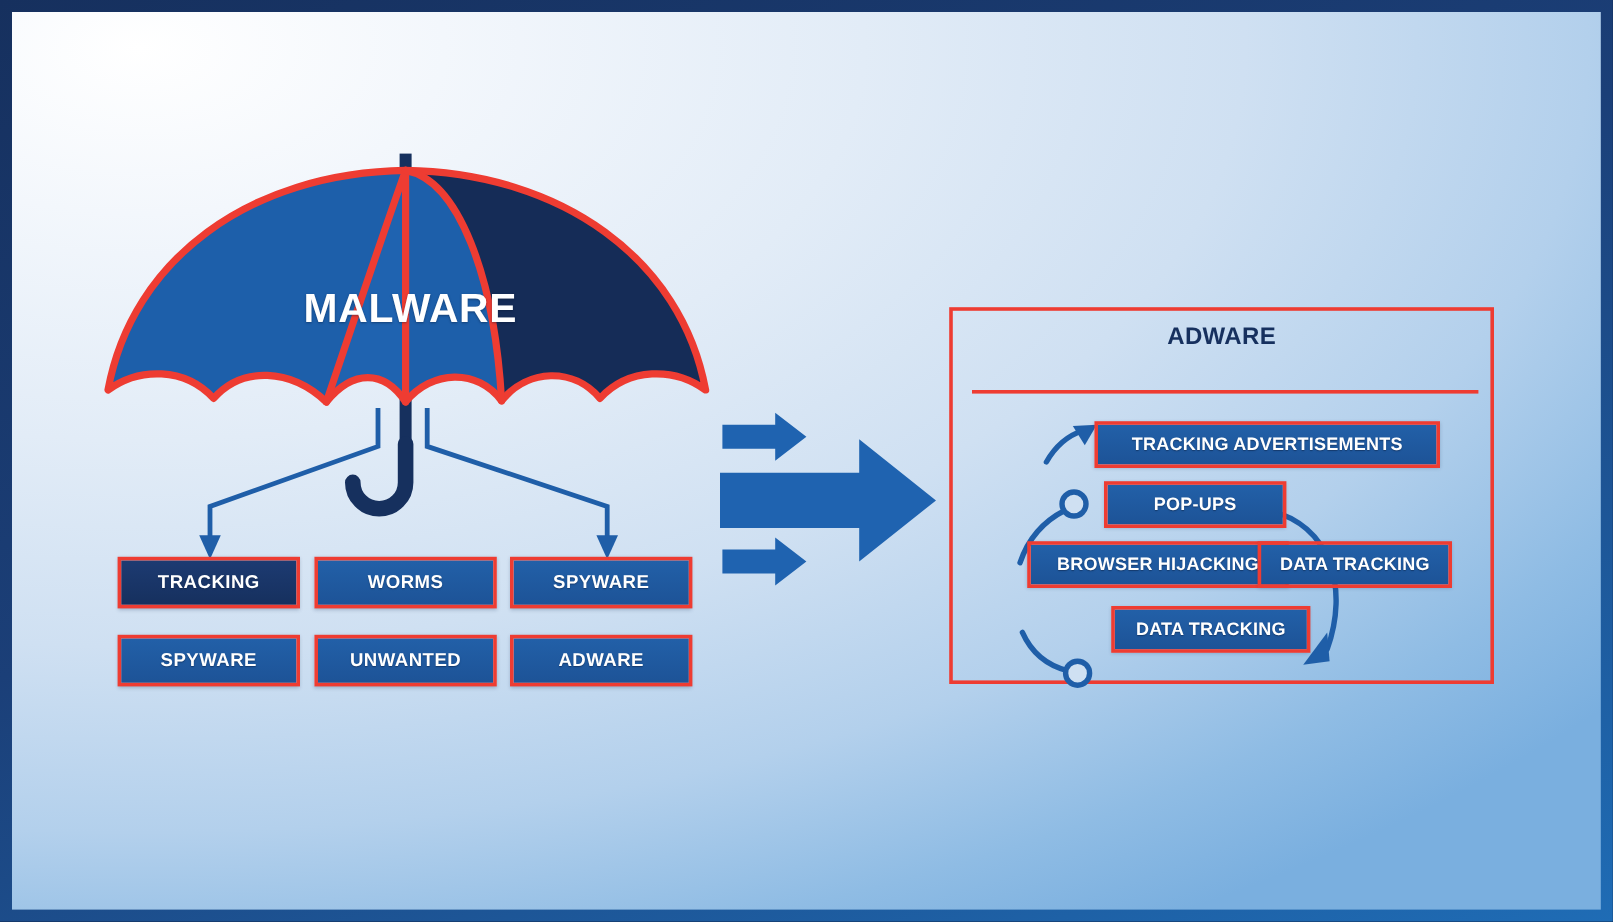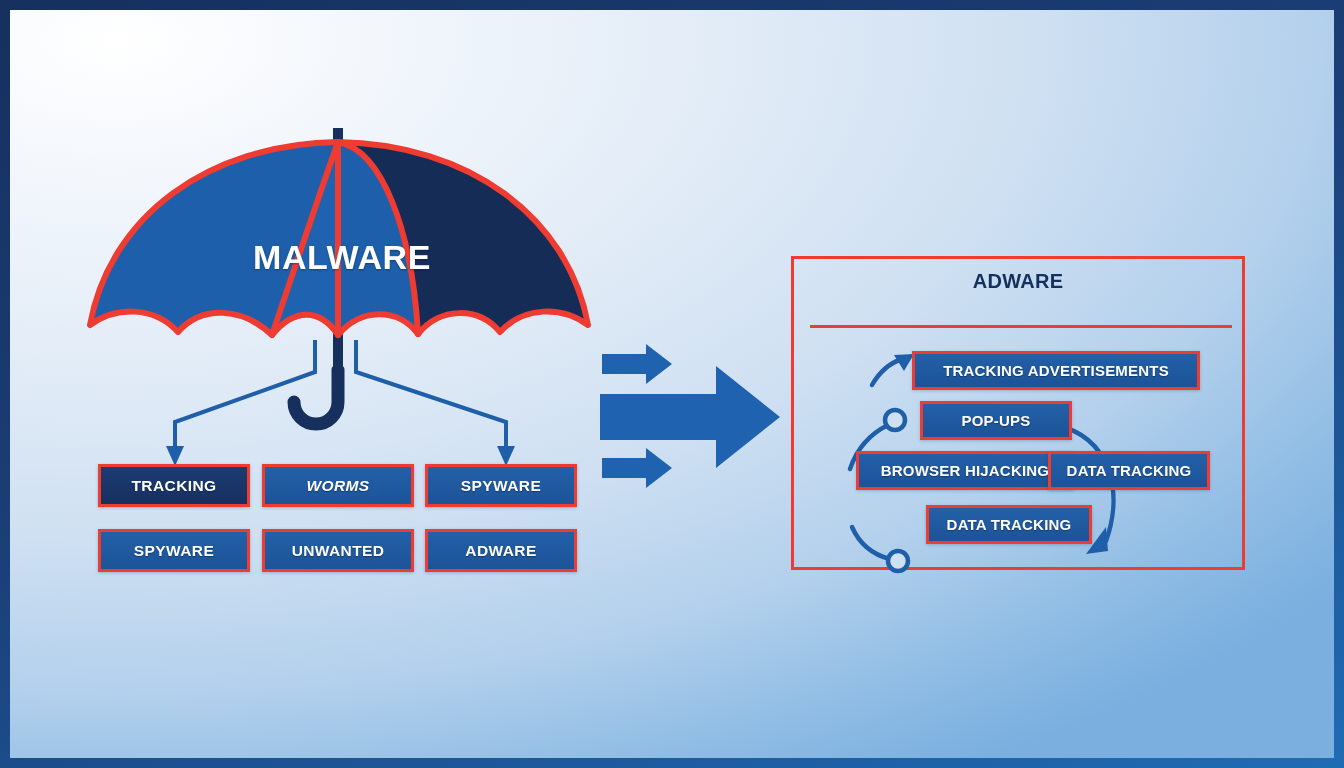--- a/index.html
+++ b/index.html
@@ -124,21 +124,21 @@
           <path d="M286 0 L286 32 L436 82 L436 108"></path>
         </g>
         <polygon points="105,126 96,106 114,106" fill="#1f5ea8"></polygon>
         <polygon points="436,126 427,106 445,106" fill="#1f5ea8"></polygon>
       </svg>
     </div>
 
     <div class="mw-box dark" style="left:88px;top:454px;">
       <span>TRACKING</span>
     </div>
-    <div class="mw-box" style="left:252px;top:454px;font-style:italic;">
+    <div class="mw-box" style="left:252px;top:454px;">
       <span>WORMS</span>
     </div>
     <div class="mw-box" style="left:415px;top:454px;">
       <span>SPYWARE</span>
     </div>
 
     <div class="mw-box" style="left:88px;top:519px;">
       <span>SPYWARE</span>
     </div>
     <div class="mw-box" style="left:252px;top:519px;">

